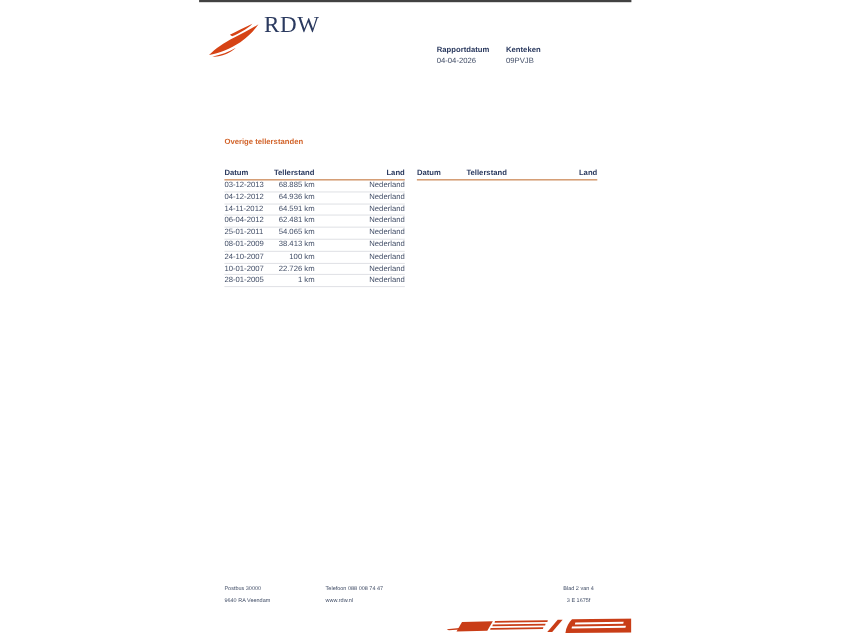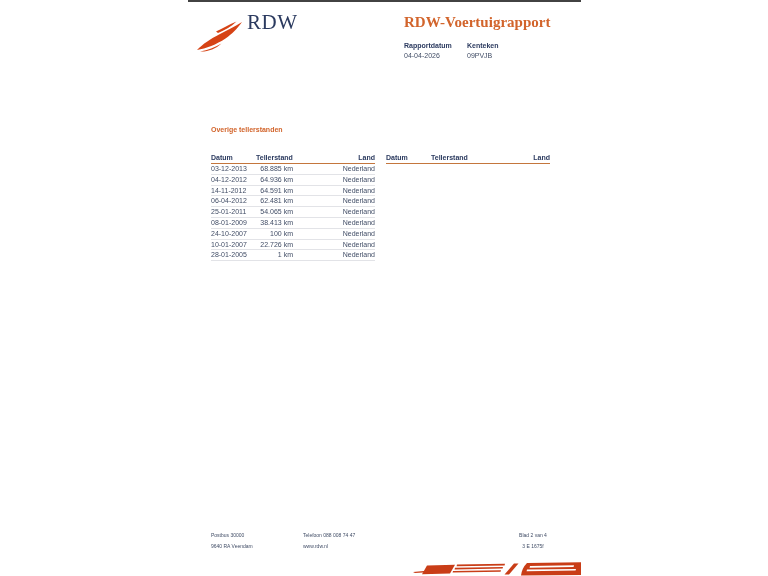--- a/index.html
+++ b/index.html
@@ -1,18 +1,18 @@
 <!DOCTYPE html>
 <html><head>
 <meta charset="utf-8">
 <style>
   * { margin:0; padding:0; box-sizing:border-box; }
   html,body { width:768px; height:576px; background:#ffffff; overflow:hidden;
               font-family:"Liberation Sans", sans-serif; }
-  .page { position:absolute; left:188px; top:0; width:393px; height:576px;
+  .page { position:absolute; left:181px; top:0; width:393px; height:576px;
           background:#ffffff; border-top:2px solid #424242; }
 
   
   .logo-bird { position:absolute; left:7px; top:16px; width:50px; height:36px; }
   .logo-word { position:absolute; left:59px; top:8px;
                font-family:"Liberation Serif", serif; font-size:21px;
                color:#2b3a5f; letter-spacing:0.5px; }
   .doc-title { position:absolute; left:216px; top:12px;
                font-family:"Liberation Serif", serif; font-weight:bold;
                font-size:15px; color:#d2642b; white-space:nowrap; }
@@ -56,21 +56,20 @@
 
 <div class="page">
 
   <svg class="logo-bird" viewBox="0 0 50 36" xmlns="http://www.w3.org/2000/svg">
     <path fill="#d64315" d="M2 32 C8 26 15 21 25 16 C32 12.5 39 9 47 4 C42 11 37.5 15.5 30.5 20.5 C21.5 26.5 11 30.5 2 32 Z"></path>
     <path fill="#d64315" d="M21 13.5 C27 10.5 33.5 7 41.5 3.5 C36 9 29.5 12 23 15 Z"></path>
     <path fill="#d64315" d="M5 33.5 C13 32 19.5 29.5 26.5 25.5 C20.5 31 12.5 34 5 33.5 Z"></path>
   </svg>
   <div class="logo-word">RDW</div>
 
-  <div class="doc-title">RDW-Voertuigrapport</div>
 
   <div class="meta">
     <div class="meta-col">
       <div class="meta-label">Rapportdatum</div>
       <div class="meta-value">04-04-2026</div>
     </div>
     <div class="meta-col">
       <div class="meta-label">Kenteken</div>
       <div class="meta-value">09PVJB</div>
     </div>

